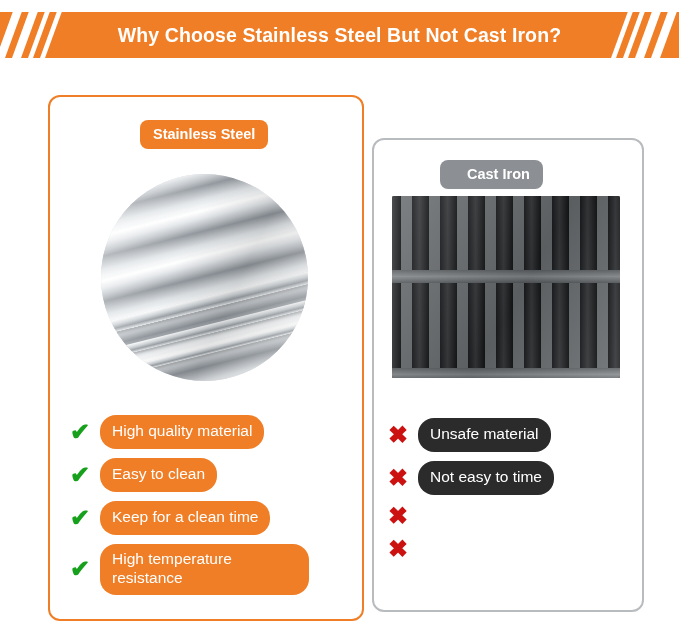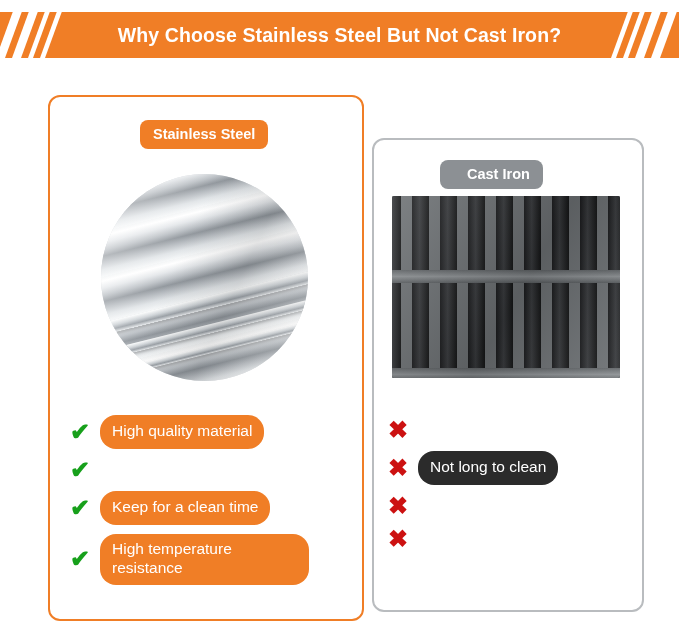--- a/index.html
+++ b/index.html
@@ -255,20 +255,21 @@
 
   <div class="panel-label label-ss">Stainless Steel</div>
 
   <div class="features features-left">
     <div class="feature-row">
       <div class="mark mark-check">✔</div>
       <div class="pill pill-orange">High quality material</div>
     </div>
     <div class="feature-row">
       <div class="mark mark-check">✔</div>
+      <div class="pill pill-orange">Easy to clean</div>
     </div>
     <div class="feature-row">
       <div class="mark mark-check">✔</div>
       <div class="pill pill-orange">Keep for a clean time</div>
     </div>
     <div class="feature-row">
       <div class="mark mark-check">✔</div>
       <div class="pill pill-orange two-line" style="max-width:185px;">High temperature resistance</div>
     </div>
   </div>
@@ -291,24 +292,25 @@
       <div class="ci-rowgap" style="top:186px;"></div>
     </div>
     <div class="ci-shade"></div>
   </div>
 
   <div class="panel-label label-ci">Cast Iron</div>
 
   <div class="features features-right">
     <div class="feature-row">
       <div class="mark mark-cross">✖</div>
+      <div class="pill pill-dark">Unsafe material</div>
     </div>
     <div class="feature-row">
       <div class="mark mark-cross">✖</div>
-      <div class="pill pill-dark">Not long to clean</div>
+      <div class="pill pill-dark">Not easy to time</div>
     </div>
     <div class="feature-row">
       <div class="mark mark-cross">✖</div>
     </div>
     <div class="feature-row">
       <div class="mark mark-cross">✖</div>
     </div>
   </div>
 
 </div>

